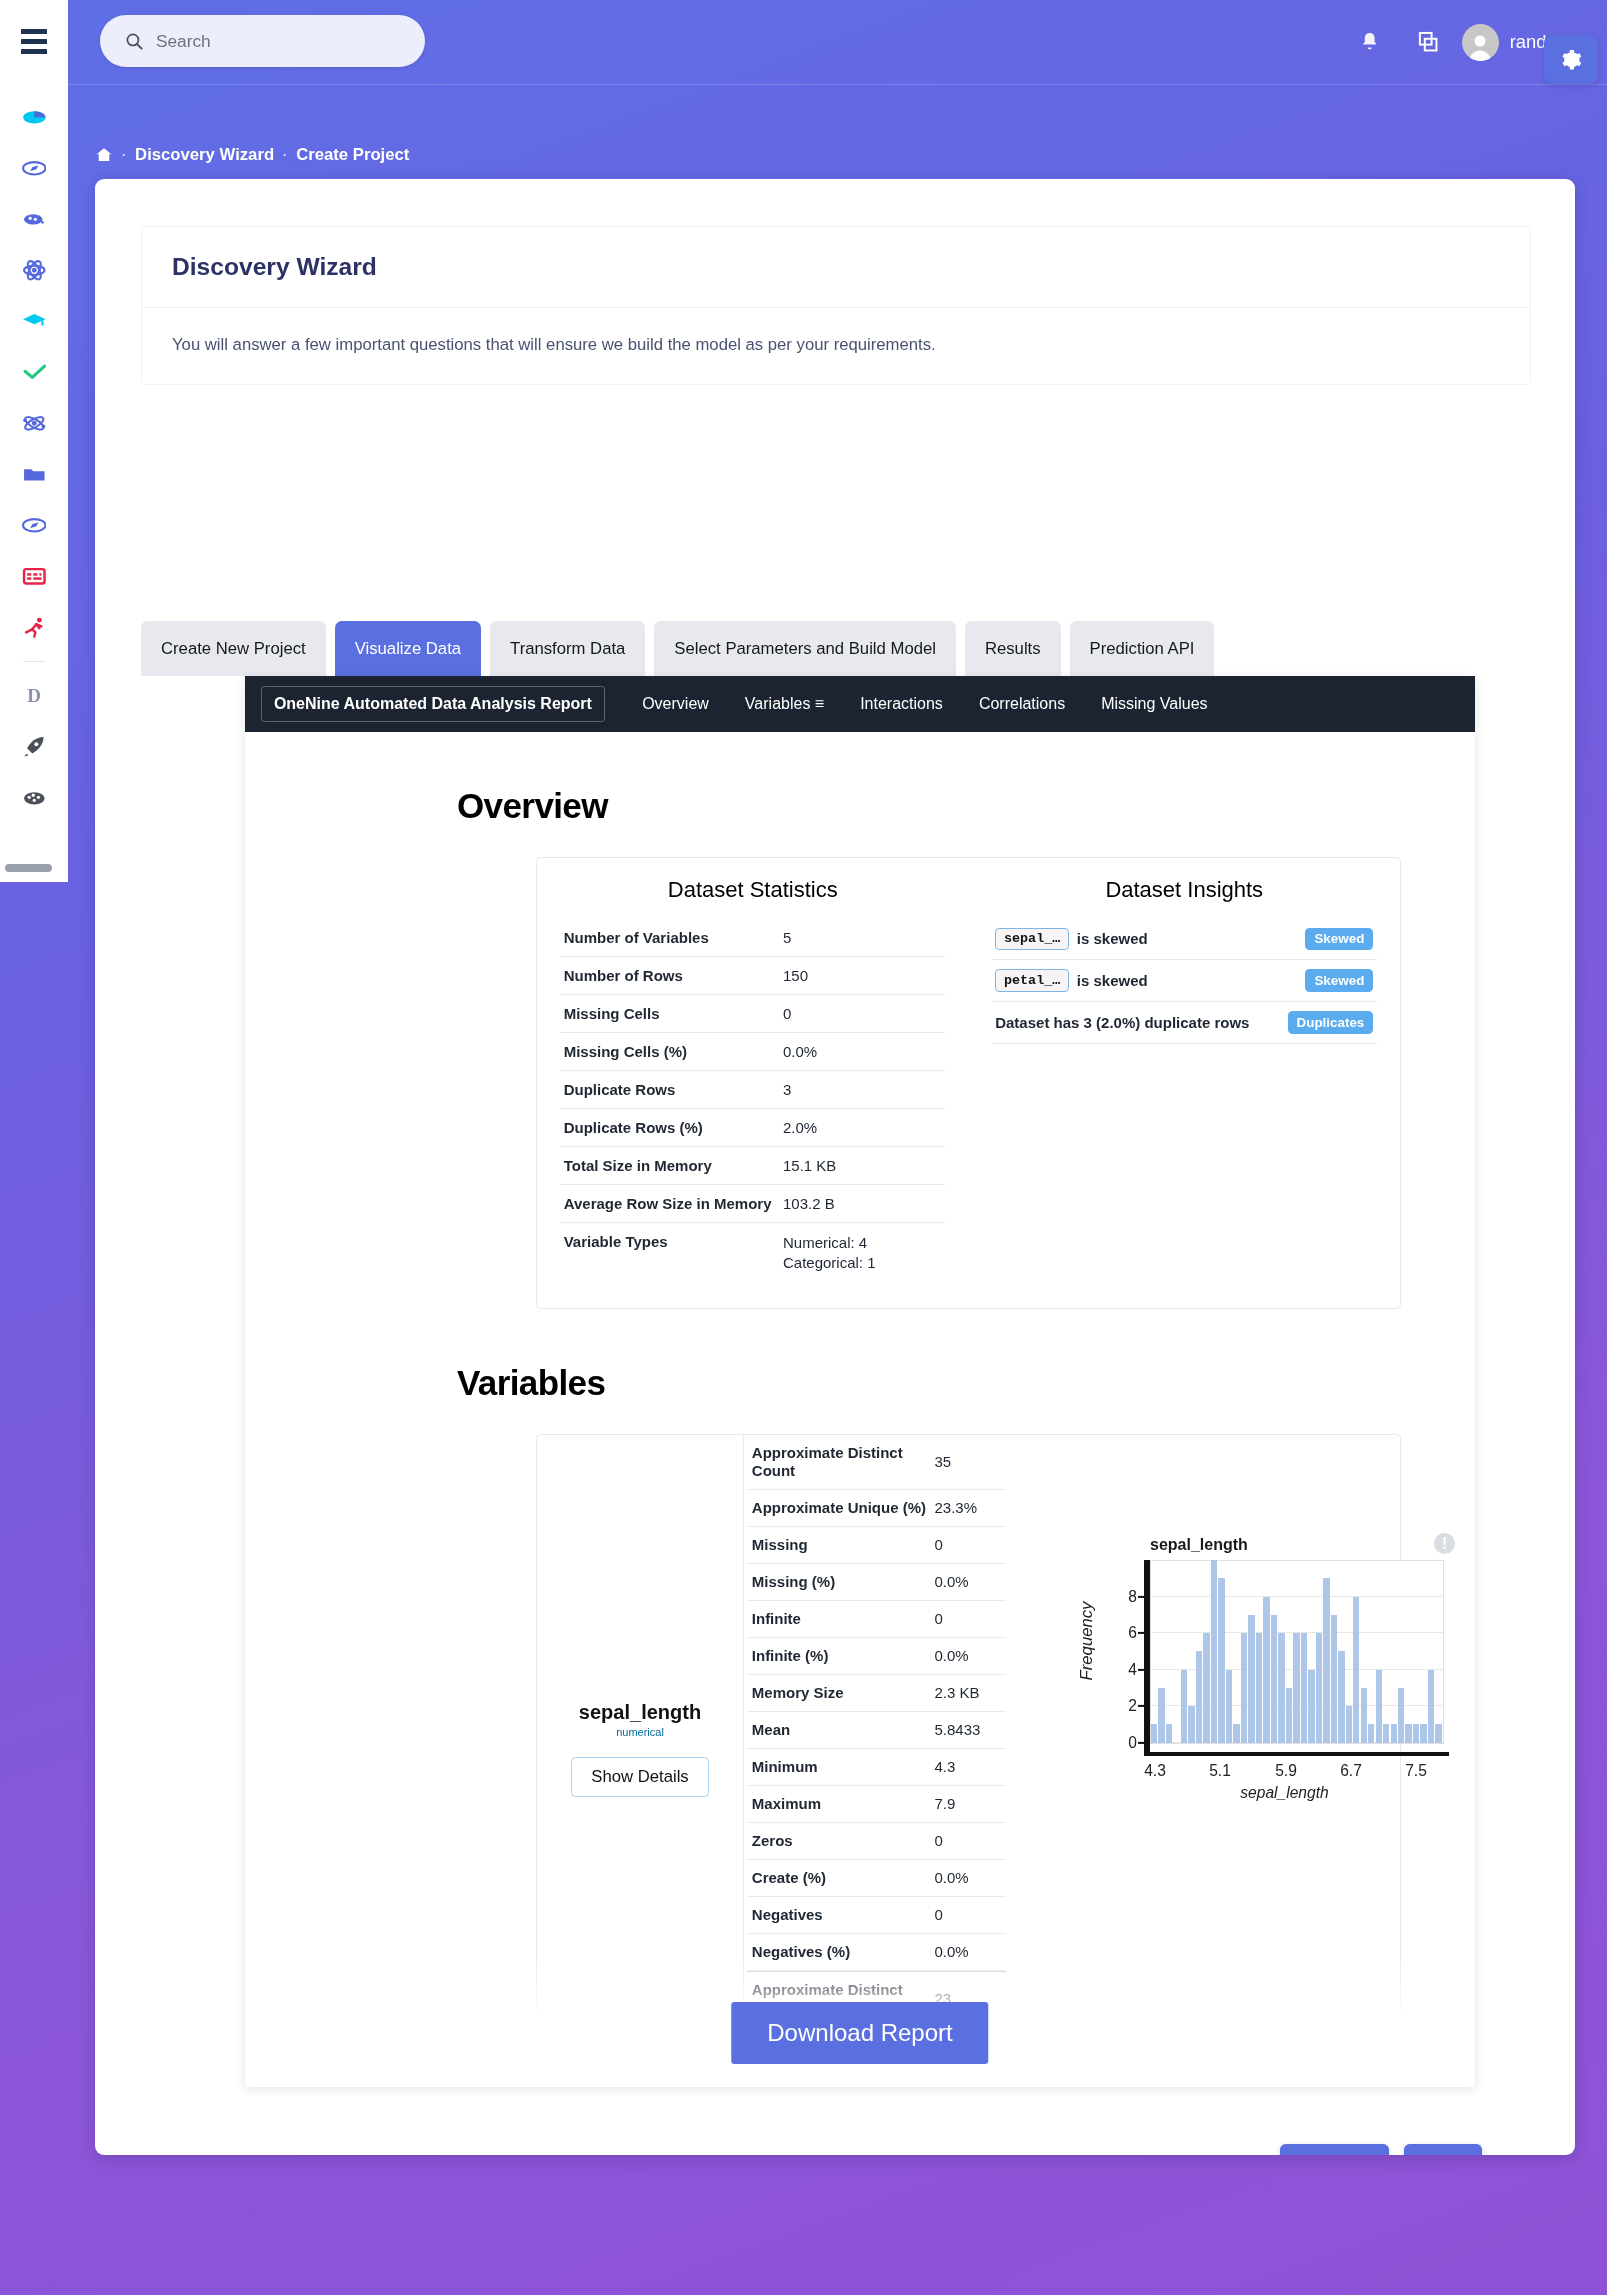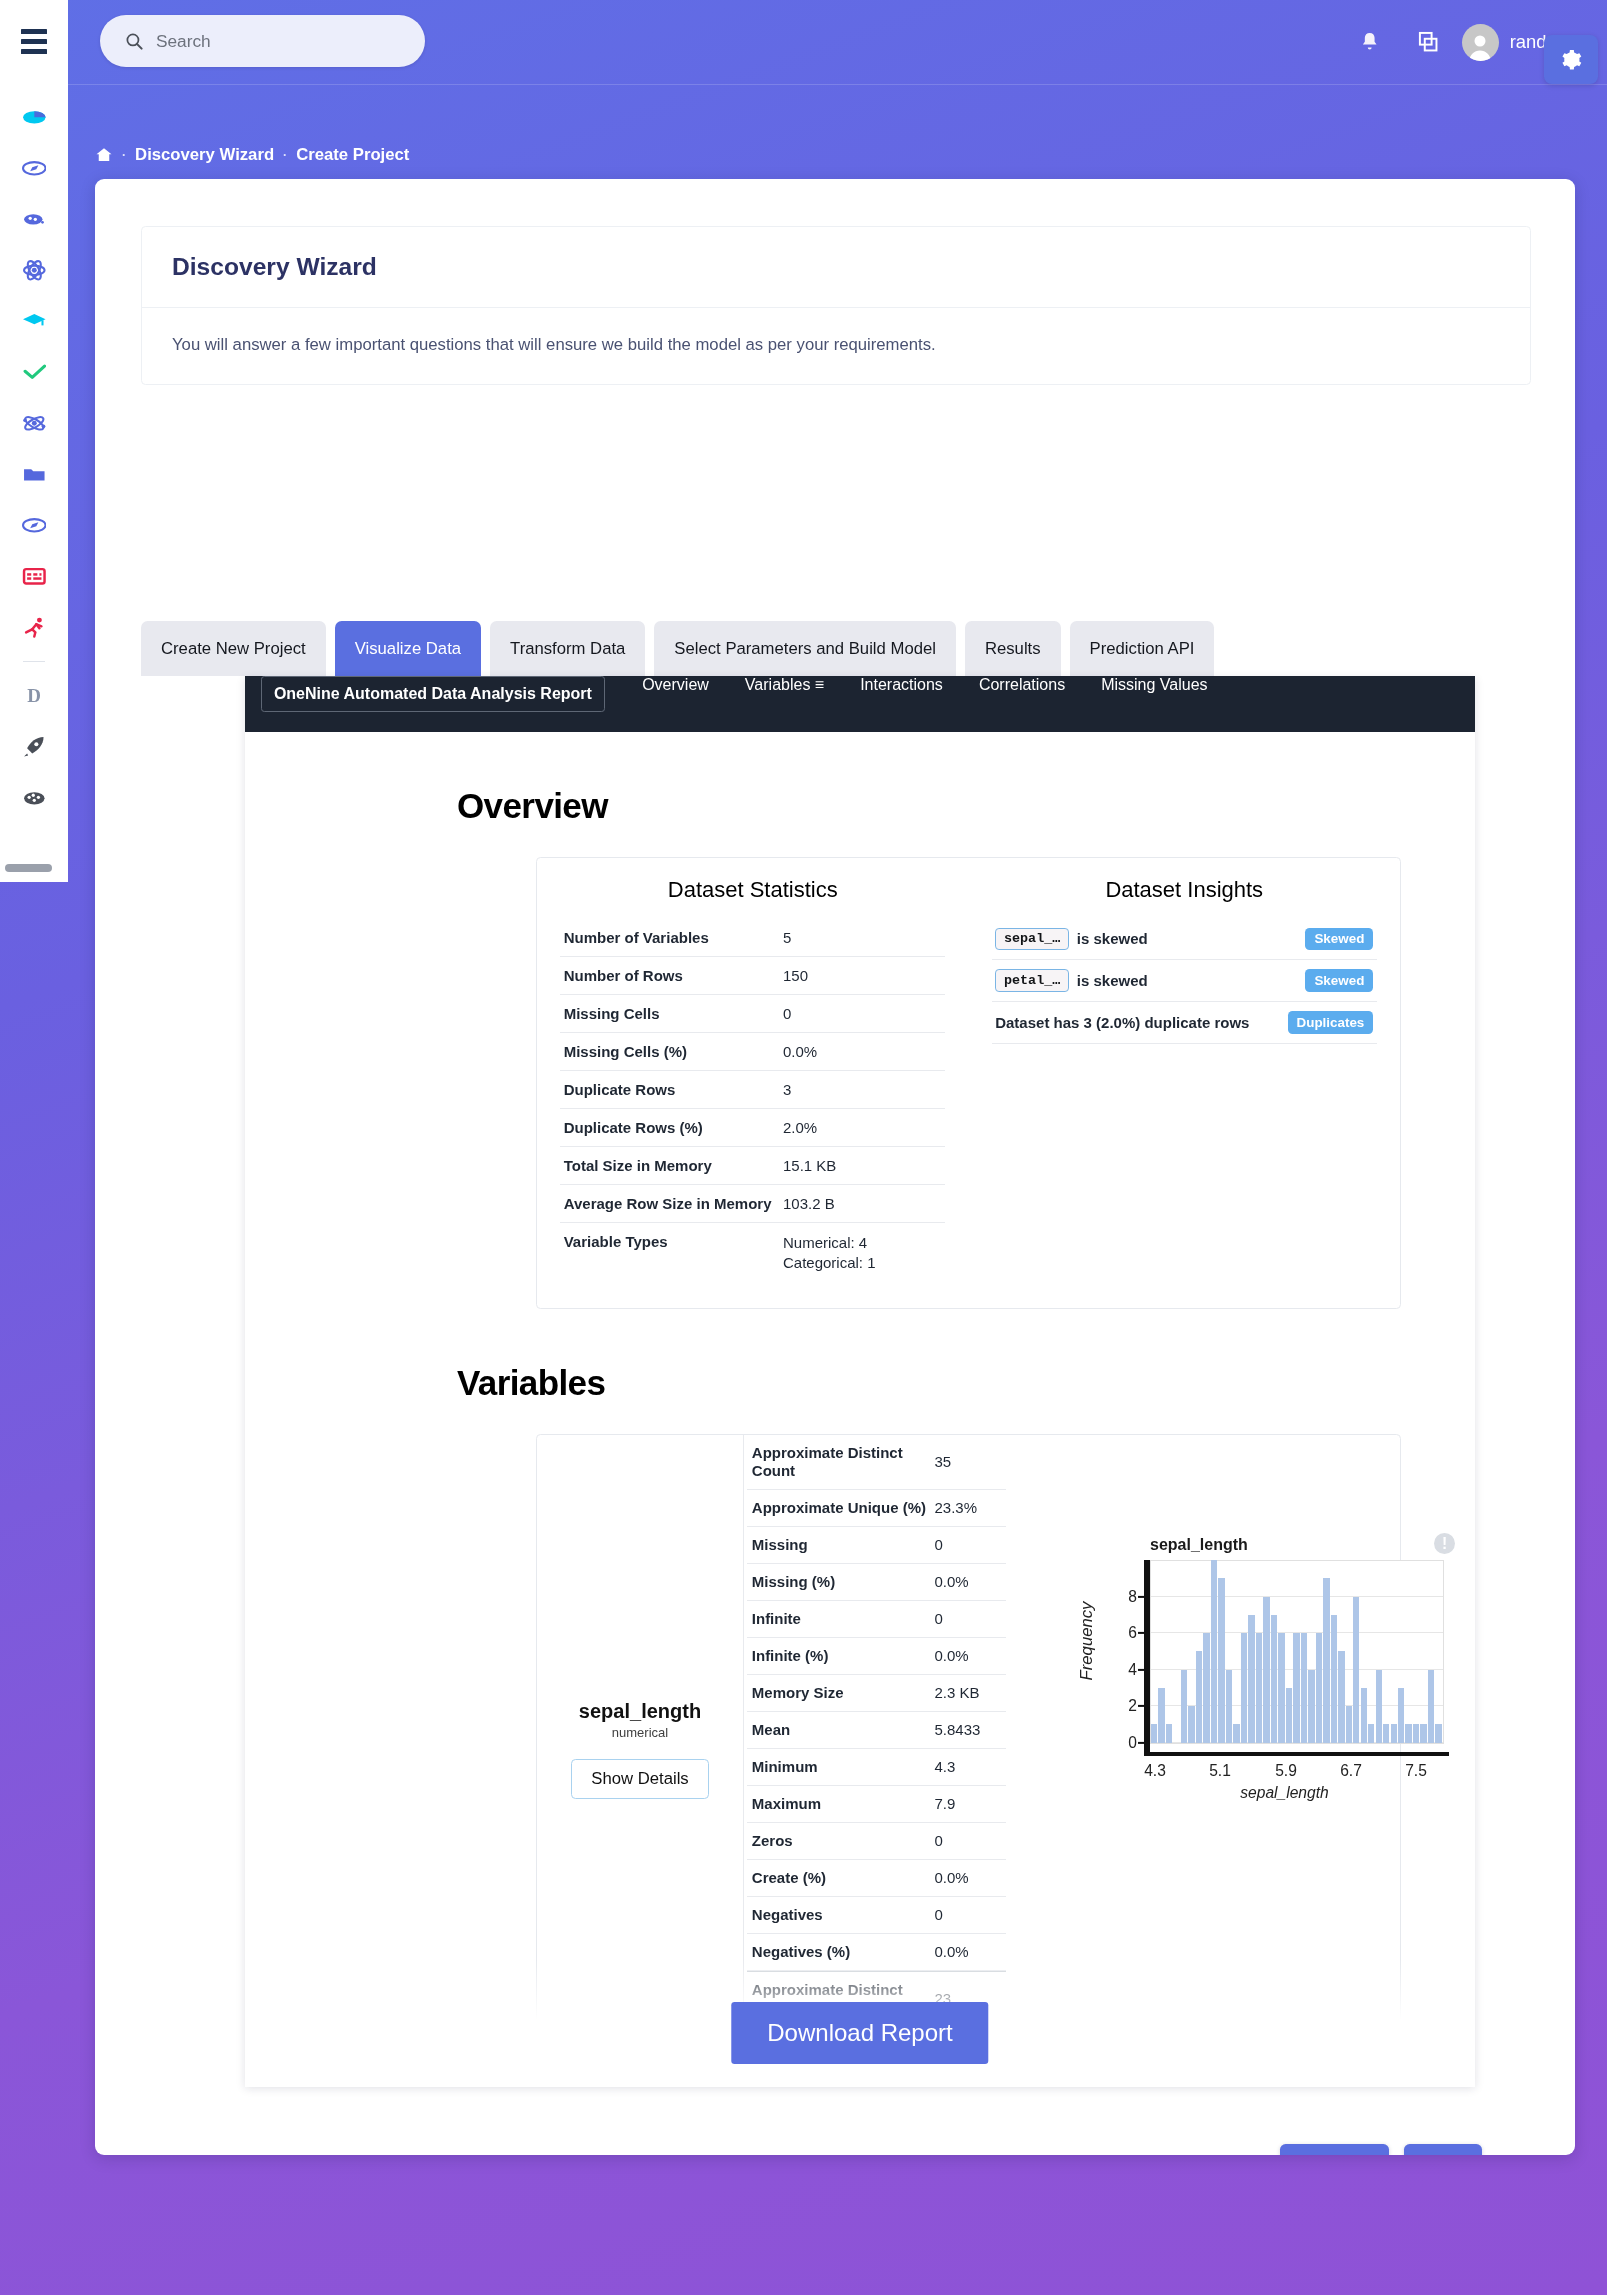--- a/index.html
+++ b/index.html
@@ -101,21 +101,21 @@
     white-space: nowrap;
   }
   .tab.active { background:#5a6fe0; color:#ffffff; }
 
   
   #report {
     position:absolute; left: 150px; top: 497px; width: 1230px; height: 1411px;
     background:#fff; box-shadow: 0 2.2px 9px rgba(20,20,60,.13); overflow:hidden;
   }
   #report-nav {
-    height: 56px; background:#1c2431; display:flex; align-items:flex-start; padding-left: 15.6px; gap: 0;
+    height: 56px; background:#1c2431; display:flex; align-items:center; padding-left: 15.6px; gap: 0;
   }
   #report-brand {
     border: 1.1px solid #5e6775; border-radius: 3.3px; padding: 7.8px 12.3px;
     color:#fff; font-size: 16px; font-weight: bold; margin-right: 19px; cursor:pointer;
   }
   .rnav { color:#fff; font-size: 16px; padding: 0 18px; cursor:pointer; white-space:nowrap; }
 
   #report-body { padding: 0; position: relative; }
   .rep-h1 { font-size: 35px; font-weight: bold; color:#000; margin: 54px 0 0 212px; letter-spacing:-0.6px;}
 
@@ -151,21 +151,21 @@
   }
 
   
   #vars-card {
     margin: 31px 74px 0 291px; border: 1.1px solid #e6e9ee; border-radius: 4.5px; background:#fff;
     display:flex; position:relative;
   }
   #vars-left { flex: 0 0 207px; display:flex; flex-direction:column; align-items:center; justify-content:center;
                border-right: 1.1px solid #e8eaee; }
   #var-name { font-size: 20px; font-weight: bold; color:#111; }
-  #var-type { font-size: 13px; color:#404040; margin-top: 2.2px; }
+  #var-type { font-size: 11px; color:#0369a1; margin-top: 2.2px; }
   #show-details-btn {
     margin-top: 19px; border:1.1px solid #a9d2ef; background:#fff; border-radius: 4.5px;
     padding: 9px 19px; font-size: 16.7px; color:#111; cursor:pointer;
     font-family:"Liberation Sans", sans-serif;
   }
   #vars-mid { flex: 0 0 262px; padding: 0 0 0 3.3px; }
   .vrow {
     display:flex; align-items:center; border-bottom: 1.1px solid #e8eaee;
     padding: 9px 4.5px; font-size: 15px; min-height: 31px;
   }

